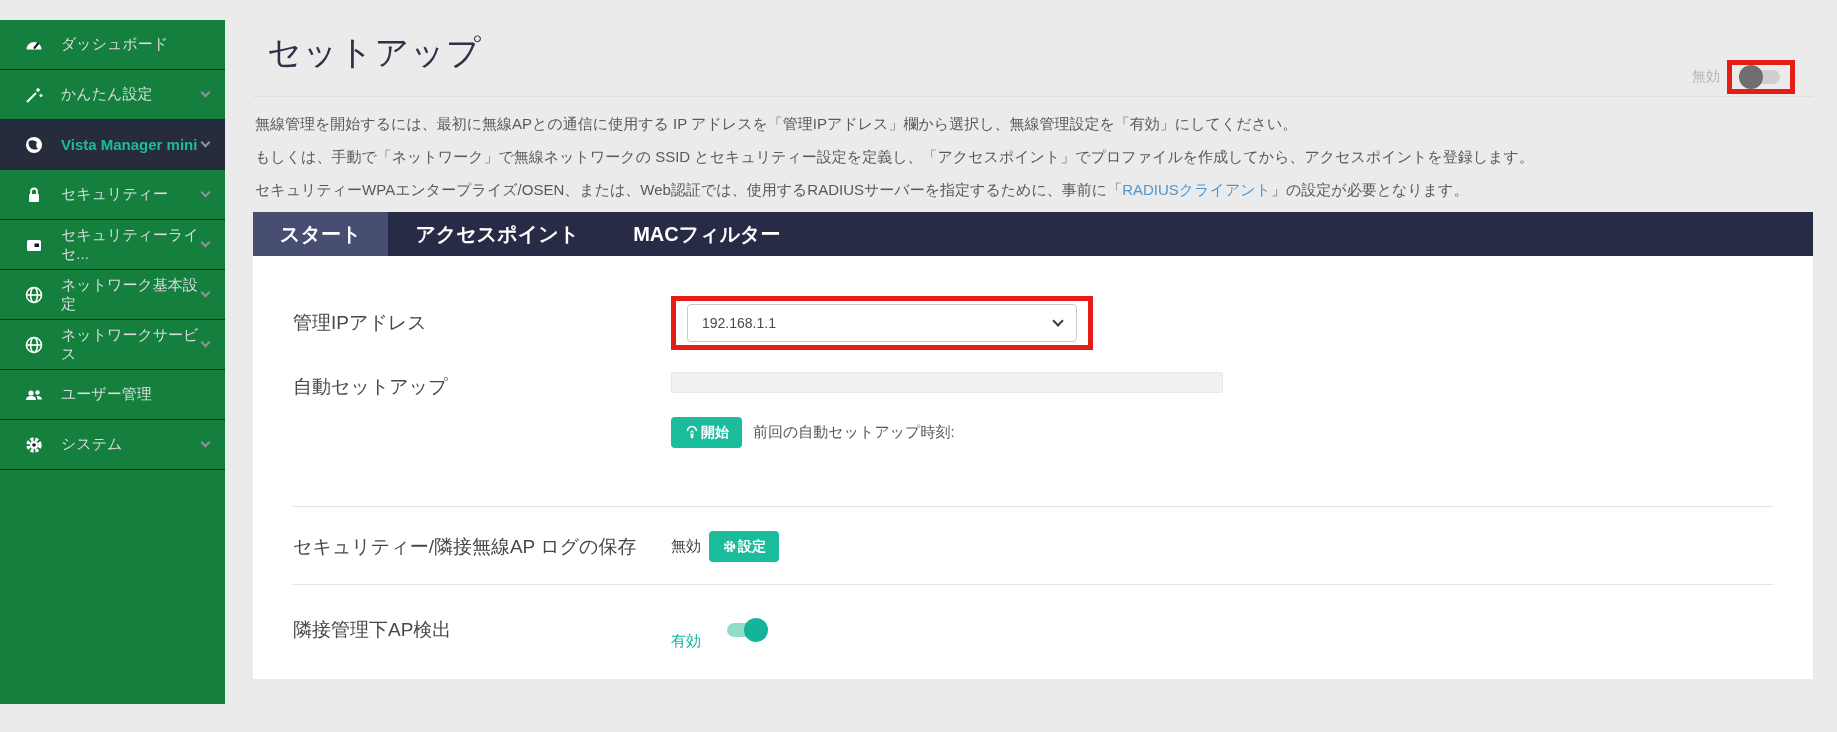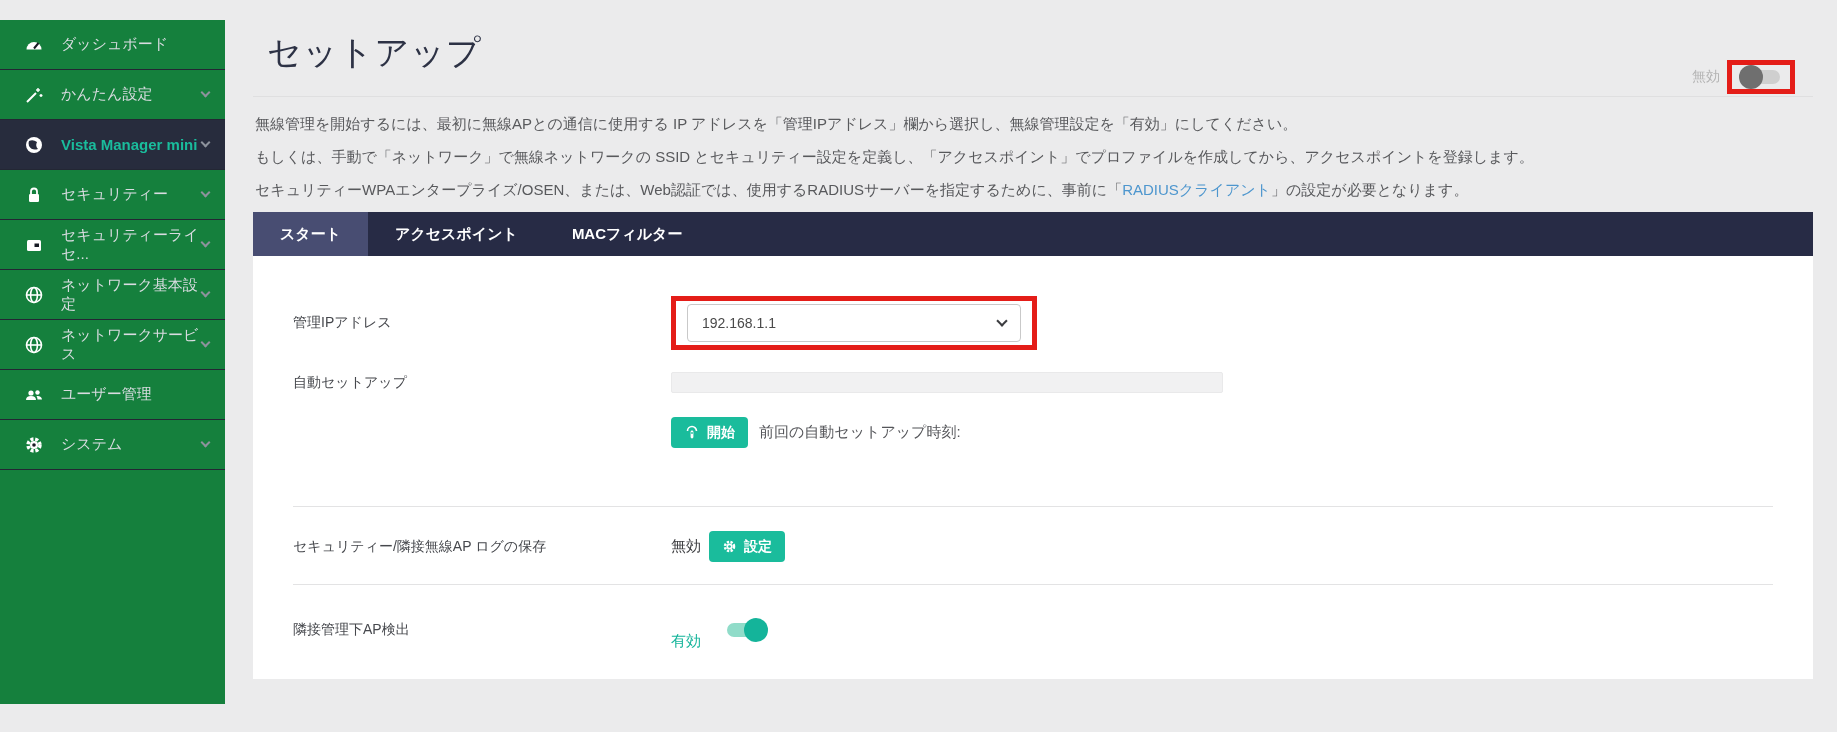--- a/index.html
+++ b/index.html
@@ -33,40 +33,40 @@
   .switch.on { background:#90dcc9; }
   .switch.on .knob { right:-3px; background:#14b49a; }
 
   .desc { margin:20px 0 0 0; padding:16px 0 0 2px; border-top:1px solid #dfdfe0; color:#58595c; font-size:15px; }
   .desc p { margin:0 0 12px; line-height:21px; }
   .desc a { color:#4d96ce; text-decoration:none; cursor:pointer; }
 
   
   .card { margin-top:10px; width:1560px; background:#ffffff; }
   .tabbar { display:flex; background:#272b45; height:44px; }
-  .tab { padding:0 27px; line-height:44px; color:#fff; font-size:15px; font-weight:bold; cursor:pointer; }
+  .tab { padding:0 27px; line-height:44px; color:#fff; font-size:20px; font-weight:bold; cursor:pointer; }
   .tab.active { background:#484d72; }
 
   .card-body { padding:0 40px; }
   .row { display:flex; }
-  .label-col { width:378px; flex:none; color:#46484d; font-size:14px; }
+  .label-col { width:378px; flex:none; color:#46484d; font-size:19px; }
 
   .row-ip { padding-top:40px; align-items:center; }
   .red-box2 { border:5px solid #e41d18; padding:3px 11px; display:inline-block; }
-  .select { width:334px; height:38px; border:1px solid #c9c9c9; border-radius:4px; background:#fff;
+  .select { width:390px; height:38px; border:1px solid #c9c9c9; border-radius:4px; background:#fff;
             display:flex; align-items:center; padding:0 14px; color:#4a4a4a; font-size:14px; cursor:pointer; }
   .sel-chev { margin-left:auto; width:8px; height:8px; border-right:2px solid #3c3d40; border-bottom:2px solid #3c3d40;
               transform:rotate(45deg); margin-top:-4px; }
 
   .row-auto { margin-top:22px; align-items:flex-start; }
   .row-auto .label-col { padding-top:2px; }
   .progress { width:552px; height:21px; background:#f1f1f2; border:1px solid #e9e9ea; border-radius:2px; }
   .start-line { margin-top:24px; display:flex; align-items:center; padding-bottom:58px; }
   .btn { background:#1abc9c; color:#fff; border:none; border-radius:4px; height:31px;
-         display:inline-flex; align-items:center; gap:7px; padding:0 13px; font-size:14px; font-weight:bold;
+         display:inline-flex; align-items:center; gap:1px; padding:0 13px; font-size:14px; font-weight:bold;
          font-family:inherit; cursor:pointer; }
   .last-time { margin-left:11px; color:#55565a; font-size:15px; }
 
   .divider { border-top:1px solid #e3e3e4; }
   .row-log { padding:24px 0 22px; align-items:center; }
   .status-text { font-size:15px; color:#3c3d40; margin-right:8px; }
   .row-ap { padding:24px 0 28px; align-items:center; }
   .status-on { font-size:15px; color:#14b49a; margin-right:26px;margin-top:23px; }
 </style>
 </head>

